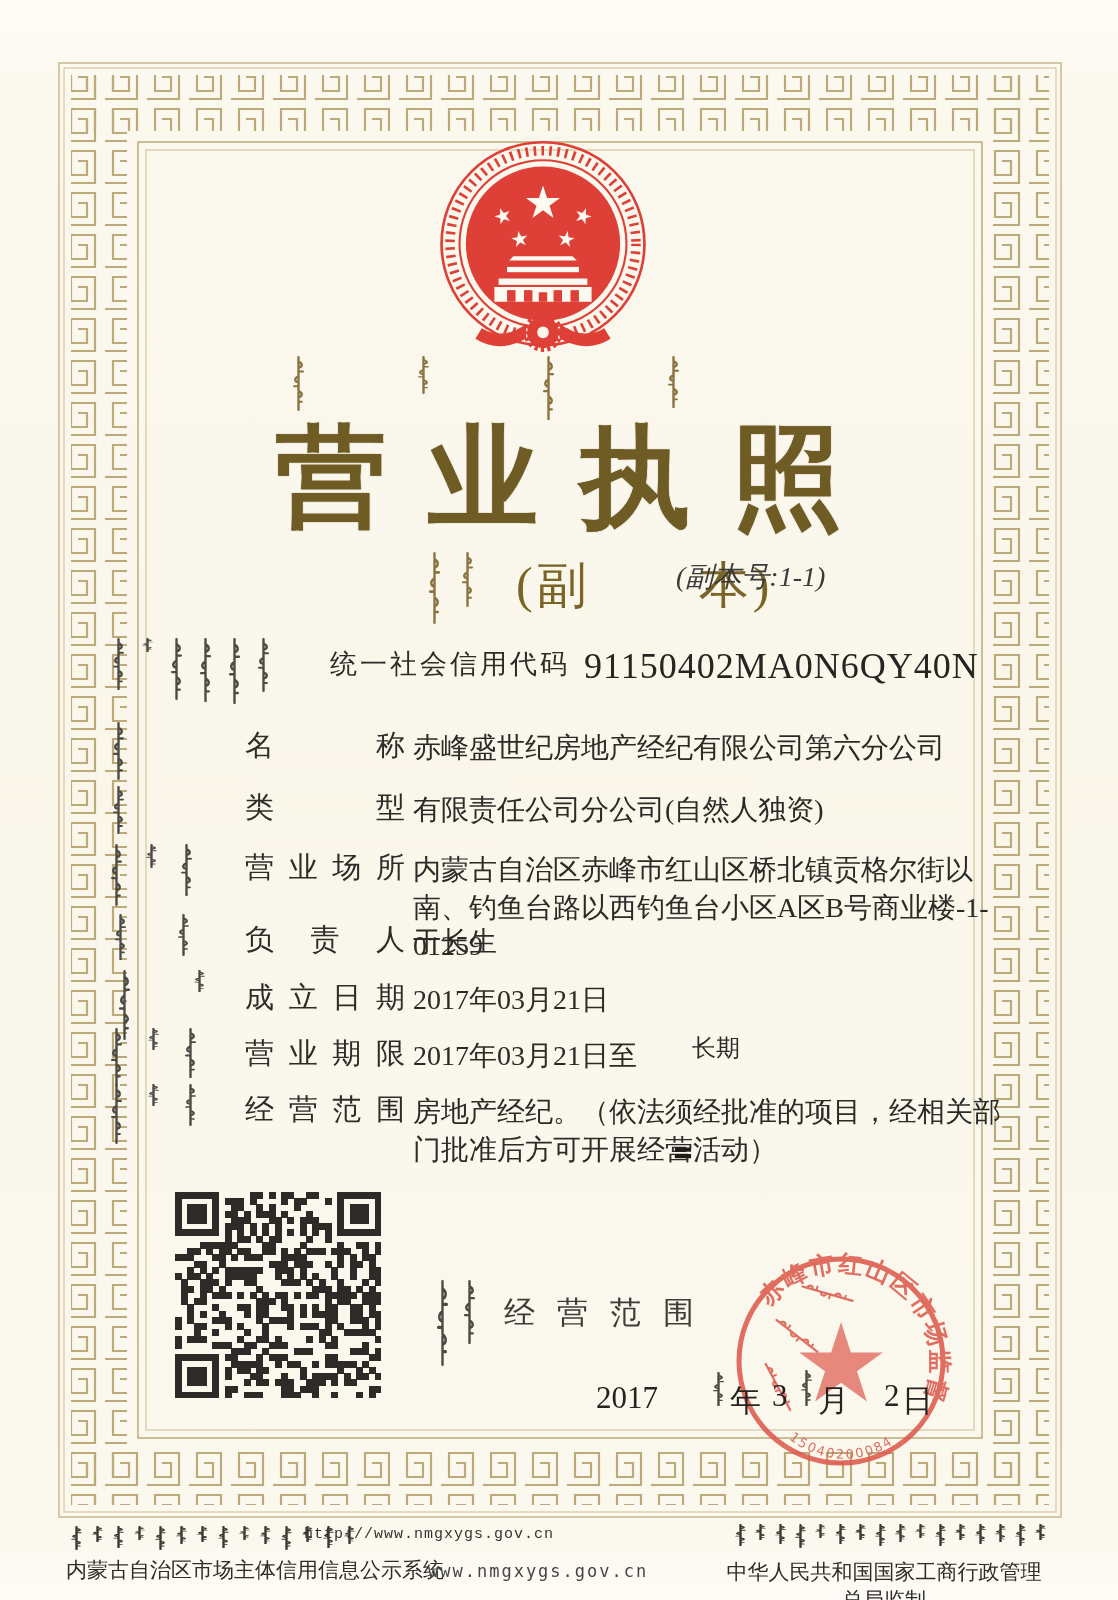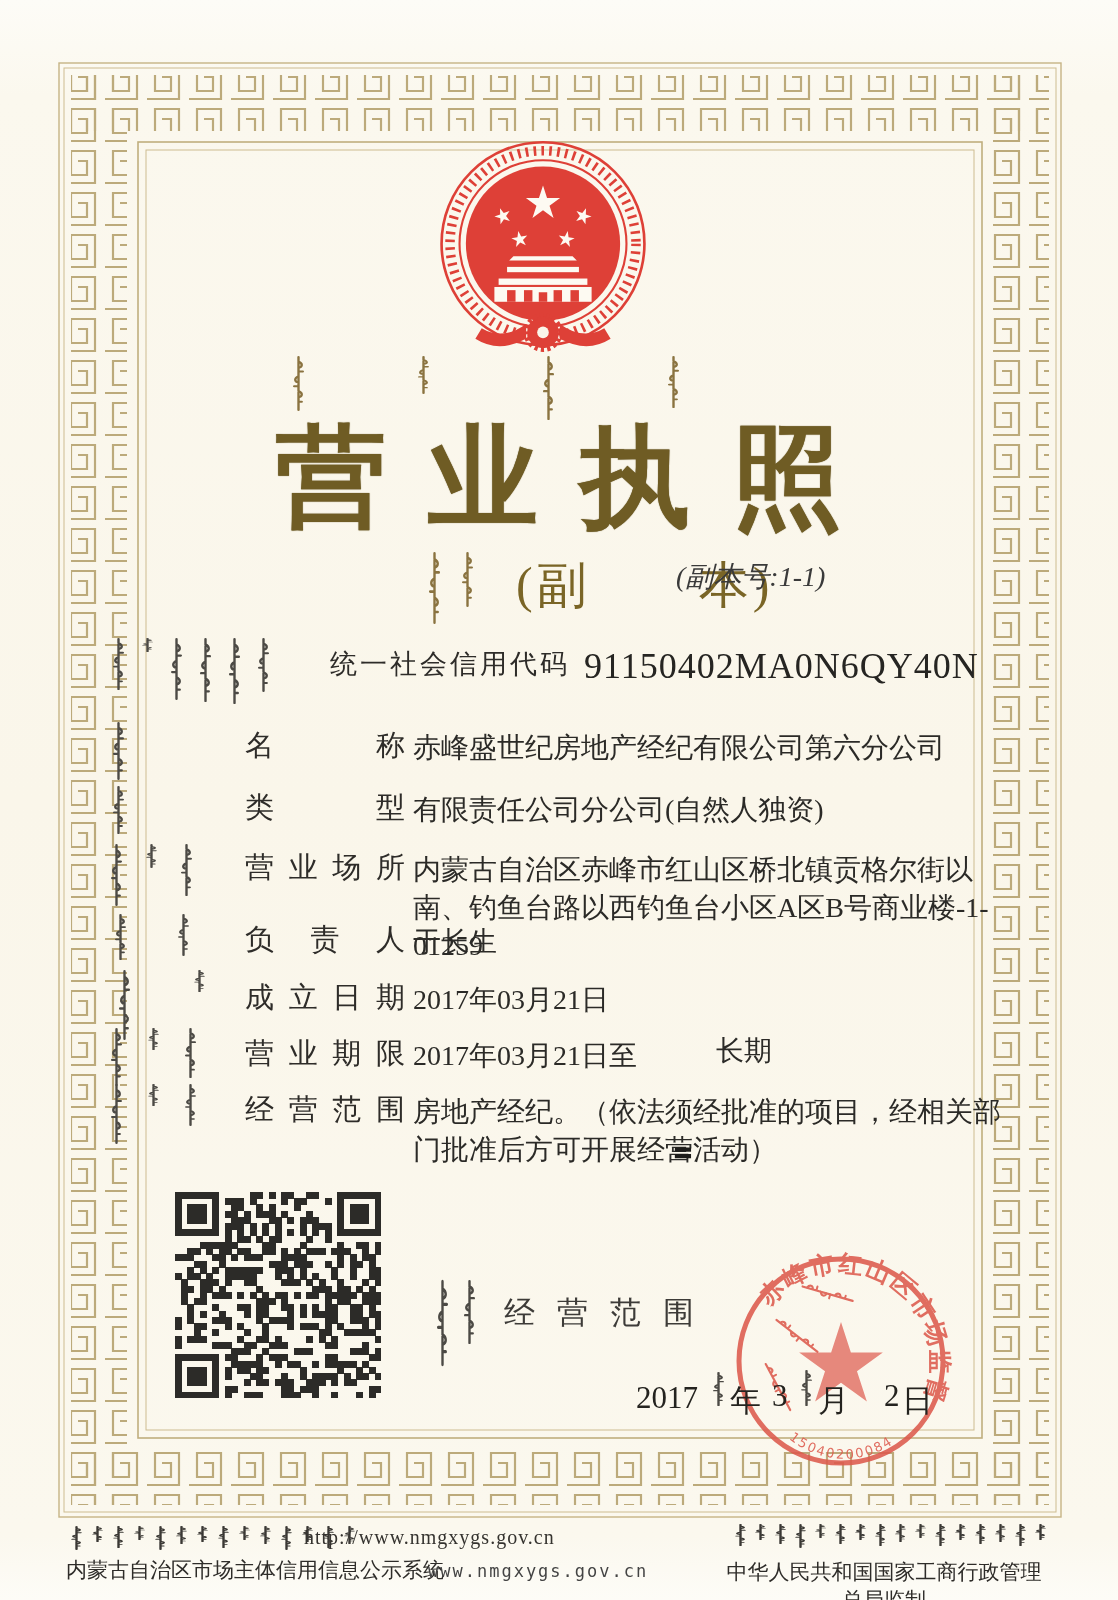--- a/index.html
+++ b/index.html
@@ -16,30 +16,30 @@
   #title{left:0;right:0;top:404px;text-align:center;font-family:"DejaVu Sans","Liberation Sans",sans-serif;font-weight:bold;font-size:110px;letter-spacing:42px;padding-left:42px;color:#6f5c24;text-shadow:0 0 1px #5d4c1c;}
   #subtitle{left:516px;top:552px;font-size:50px;color:#7a6526;letter-spacing:4px;}
   #copynum{left:676px;top:558px;font-size:28px;color:#3a3a3a;font-style:italic;}
   
   #cc-label{left:330px;top:646px;font-family:"DejaVu Sans","Liberation Sans",sans-serif;font-size:27px;letter-spacing:3px;color:#2e2c29;text-align:right;}
   #cc-value{left:584px;top:645px;font-size:36px;letter-spacing:1px;color:#262522;}
   
   .row{position:absolute;left:0;width:1118px;height:0;}
   .flabel{position:absolute;left:245px;width:160px;top:0;font-family:"DejaVu Sans","Liberation Sans",sans-serif;font-size:29px;color:#2e2c29;text-align:justify;text-align-last:justify;}
   .fvalue{position:absolute;left:413px;width:612px;top:3px;font-size:28px;line-height:38px;color:#2b2a27;}
-  .fv2{position:absolute;left:716px;top:-2px;font-family:Liberation Serif, serif;font-size:28px;color:#2b2a27;}
+  .fv2{position:absolute;left:692px;top:-2px;font-family:Liberation Serif, serif;font-size:24px;color:#2b2a27;}
   .endmark{position:absolute;left:672px;top:48px;font-size:22px;font-weight:bold;color:#1d1c1a;transform:scaleY(.85);}
   
   #qr{left:175px;top:1192px;}
   #regorg{left:504px;top:1292px;font-family:"DejaVu Sans","Liberation Sans",sans-serif;font-size:31px;letter-spacing:22px;color:#3d3b38;}
   #seal{left:726px;top:1246px;opacity:.88;}
   .dt{position:absolute;font-size:31px;color:#24231f;}
   
   .foot{position:absolute;color:#35332f;}
-  #f-url{left:304px;top:1526px;font-family:Liberation Serif, serif;font-size:20px;letter-spacing:1px;}
+  #f-url{left:304px;top:1526px;font-family:Liberation Mono, monospace;font-size:15px;letter-spacing:1px;}
   #f-sys{left:66px;top:1556px;font-family:"DejaVu Sans","Liberation Sans",sans-serif;font-size:21px;color:#2e2c29;}
   #f-site{left:428px;top:1561px;font-family:"DejaVu Sans Mono","Liberation Mono",monospace;font-size:17px;letter-spacing:2px;color:#444;}
   #f-right{left:724px;top:1558px;width:320px;text-align:center;font-family:"DejaVu Sans","Liberation Sans",sans-serif;font-size:21px;color:#2e2c29;}
 </style>
 </head>
 <body>
 
 <svg width="0" height="0" style="position:absolute">
   <defs>
     <path id="mongp" d="M6 1 V59 M6 6 C10 8 10 12 6 13 M6 17 H10 M6 22 C2 24 2 28 6 29 M6 33 H2 M6 38 C10 40 10 44 6 45 M6 50 H9" fill="none" stroke="currentColor" stroke-width="2.2" stroke-linecap="round"></path>
@@ -778,21 +778,21 @@
     <text font-size="13" letter-spacing="2" fill="#dd5a4d" font-family="'DejaVu Sans','Liberation Sans',sans-serif">
       <textPath href="#snarc" startOffset="4">1504020008453</textPath>
     </text>
     <g style="color:#dd5a4d">
       <use href="#mongp" transform="translate(34,120) rotate(-28) scale(1,0.9)"></use>
       <use href="#mongp" transform="translate(46,78) rotate(-52) scale(1,0.9)"></use>
       <use href="#mongp" transform="translate(74,46) rotate(-74) scale(1,0.9)"></use>
     </g>
   </svg>
 
-  <span class="dt" style="left:636px;top:1380px">2017</span>
+  <span class="dt" style="left:596px;top:1380px">2017</span>
   <span class="mg" style="left:712px;top:1372px">
       <svg viewBox="0 0 12 60" preserveAspectRatio="none" class="mgs" style="height: 34px;">
         <use href="#mongp"></use>
       </svg>
     </span>
   <span class="dt" style="left:730px;top:1380px">年</span>
   <span class="dt" style="left:772px;top:1378px">3</span>
   <span class="mg" style="left:800px;top:1370px">
       <svg viewBox="0 0 12 60" preserveAspectRatio="none" class="mgs" style="height: 36px;">
         <use href="#mongp"></use>

